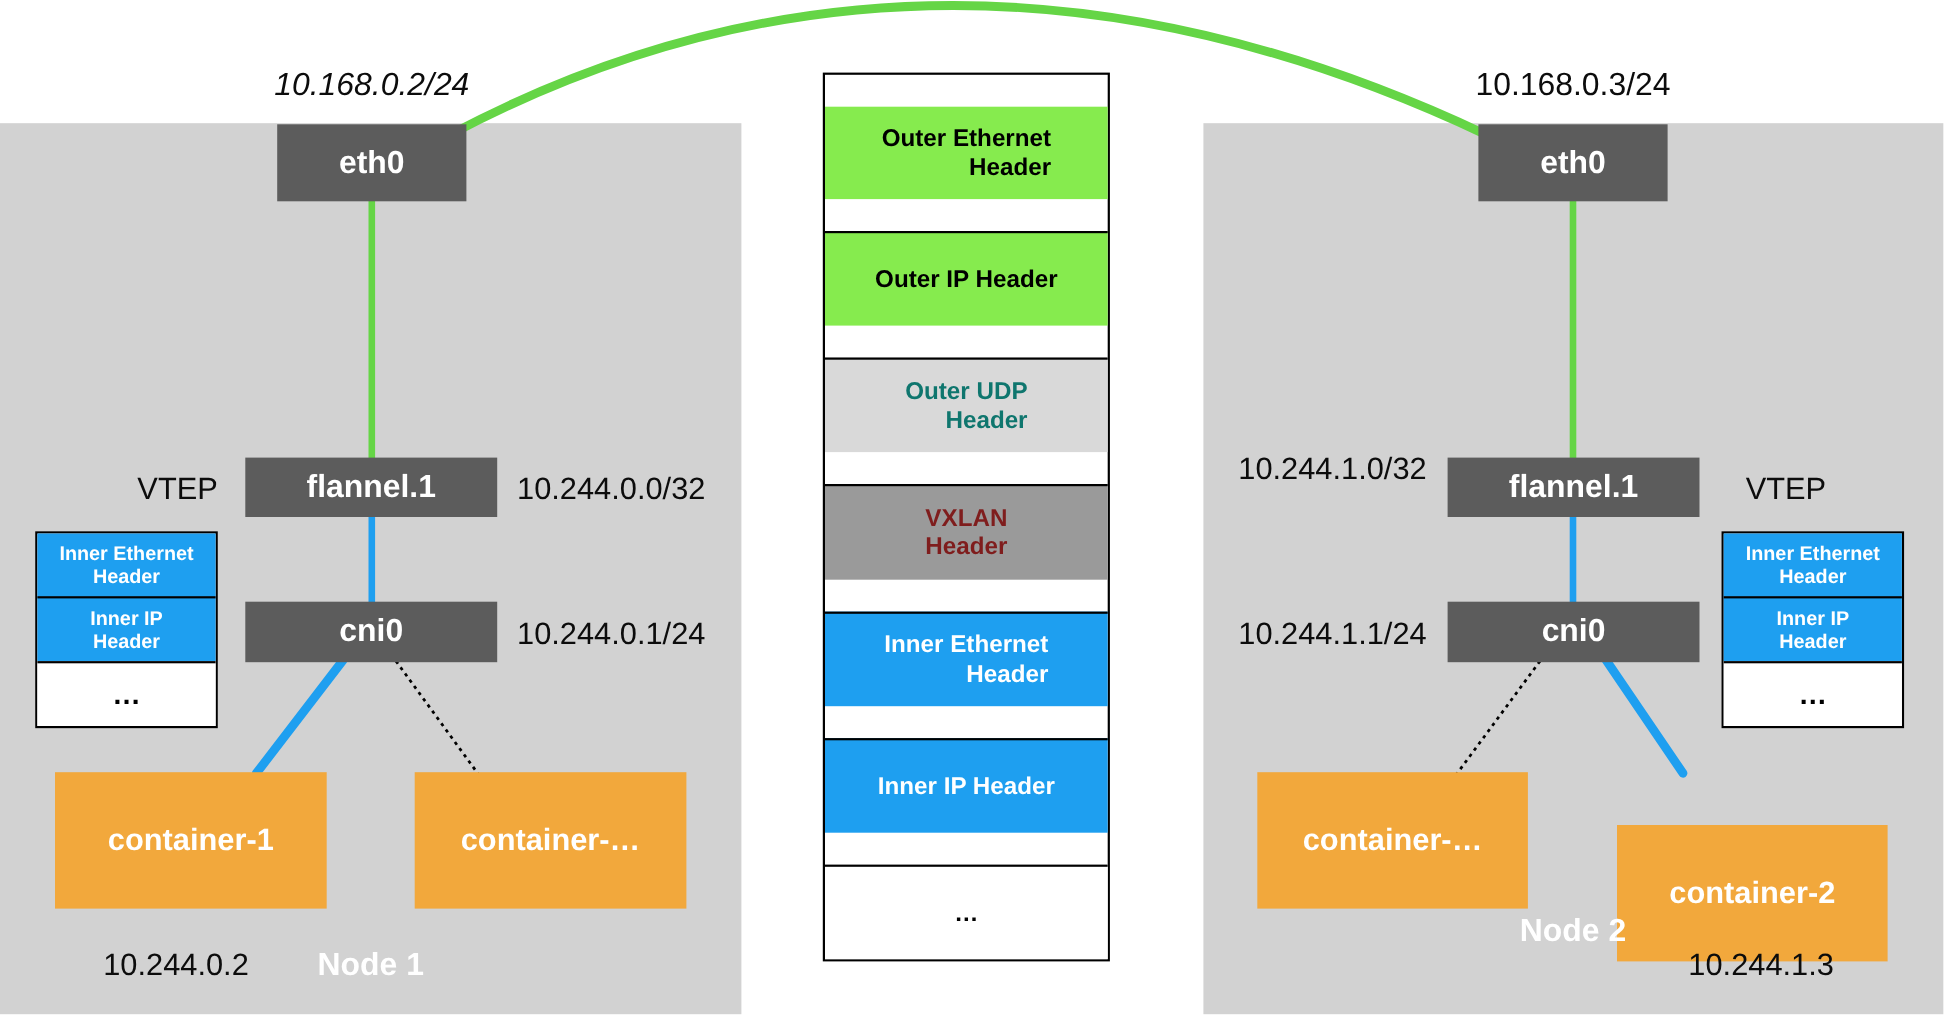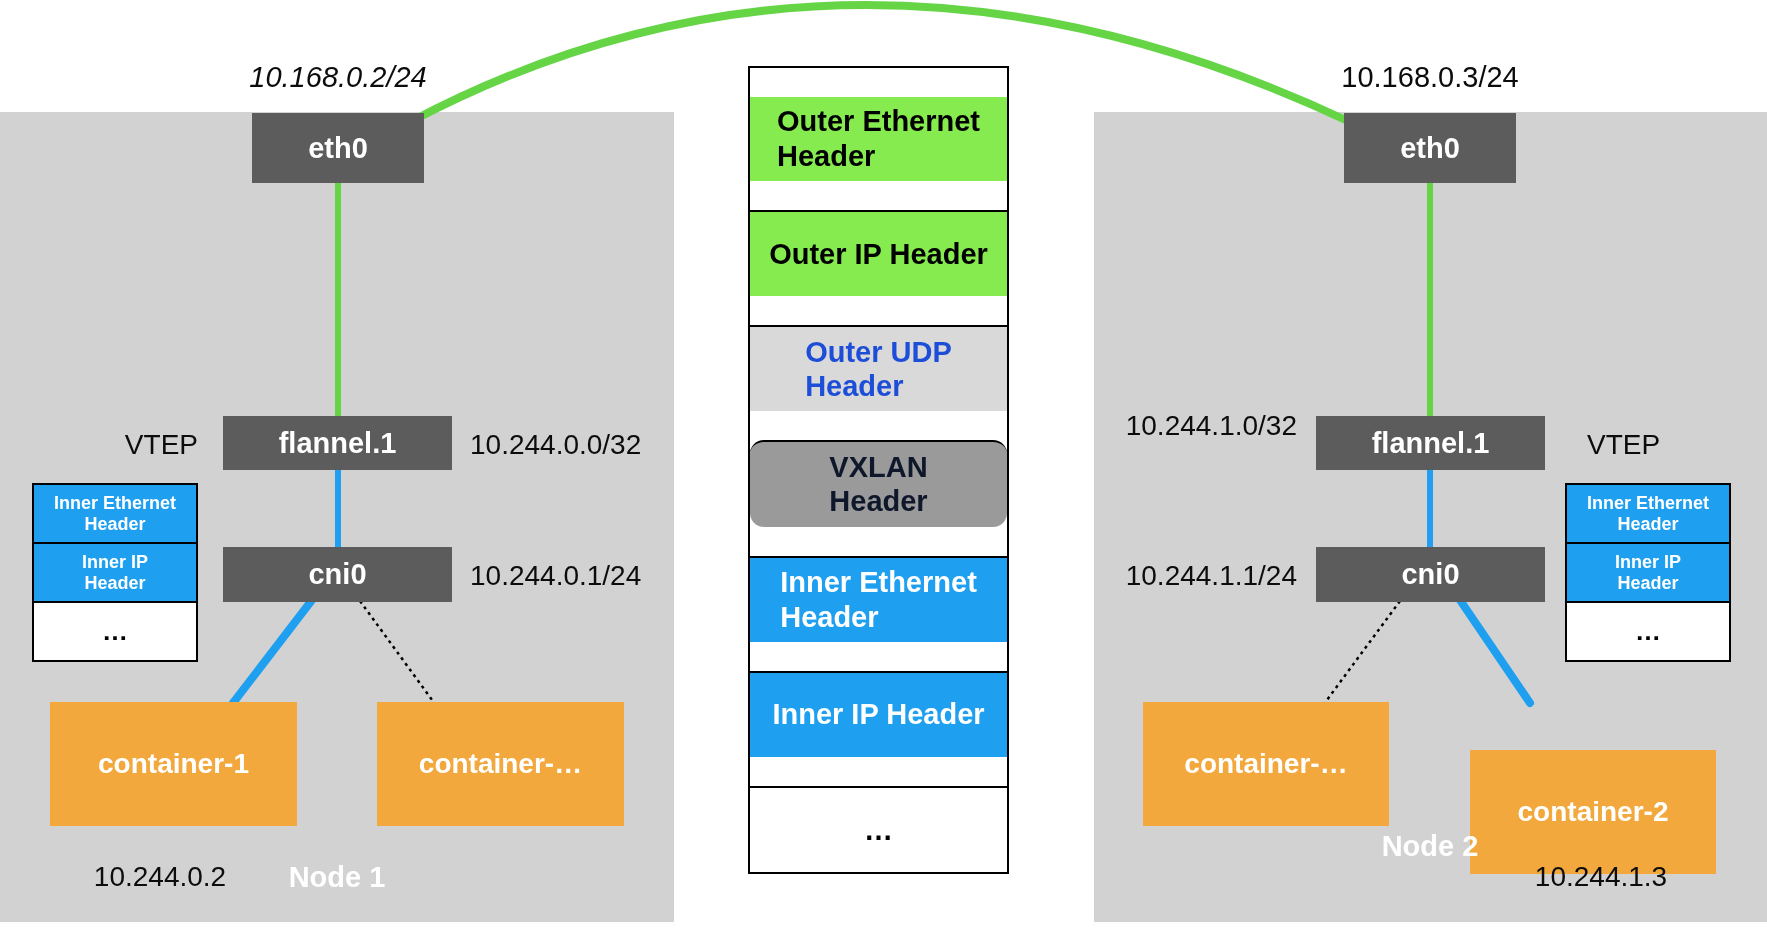--- a/index.html
+++ b/index.html
@@ -40,26 +40,26 @@
   #node1-title { left:337px;  top:861px; transform:translateX(-50%); }
   #node2-title { left:1430px; top:830px; transform:translateX(-50%); }
 
   .stack {
     position:absolute; z-index:3; left:748px; top:66px; width:261px; height:808px;
     border:2px solid #000; background:#fff; display:flex; flex-direction:column;
     box-sizing:border-box;
   }
   .stack .cell {
     flex:1; display:flex; align-items:center; justify-content:center;
-    text-align:left; white-space:pre-line; font-weight:bold; font-size:29px; line-height:1.2;margin-top:29px;
+    text-align:right; white-space:pre-line; font-weight:bold; font-size:22px; line-height:1.2;margin-top:29px;
   }
   .stack .cell + .cell { border-top:2px solid #000; }
   .cell.green   { background:#86EB4E; color:#000; }
-  .cell.udp     { background:#D9D9D9; color:#1d4ed8; }
-  .cell.vxlan   { background:#9A9A9A; color:#0f172a;border-radius:14px; }
+  .cell.udp     { background:#D9D9D9; color:#0f766e; }
+  .cell.vxlan   { background:#9A9A9A; color:#7f1d1d; }
   .cell.blue    { background:#1E9FF0; color:#fff; }
   .cell.payload { background:#fff; color:#000; }
 
   .ministack {
     position:absolute; z-index:3; top:483px; width:166px; height:179px;
     border:2px solid #000; background:#fff; display:flex; flex-direction:column;
     box-sizing:border-box;
   }
   #ministack-n1 { left:32px; }
   #ministack-n2 { left:1565px; }

